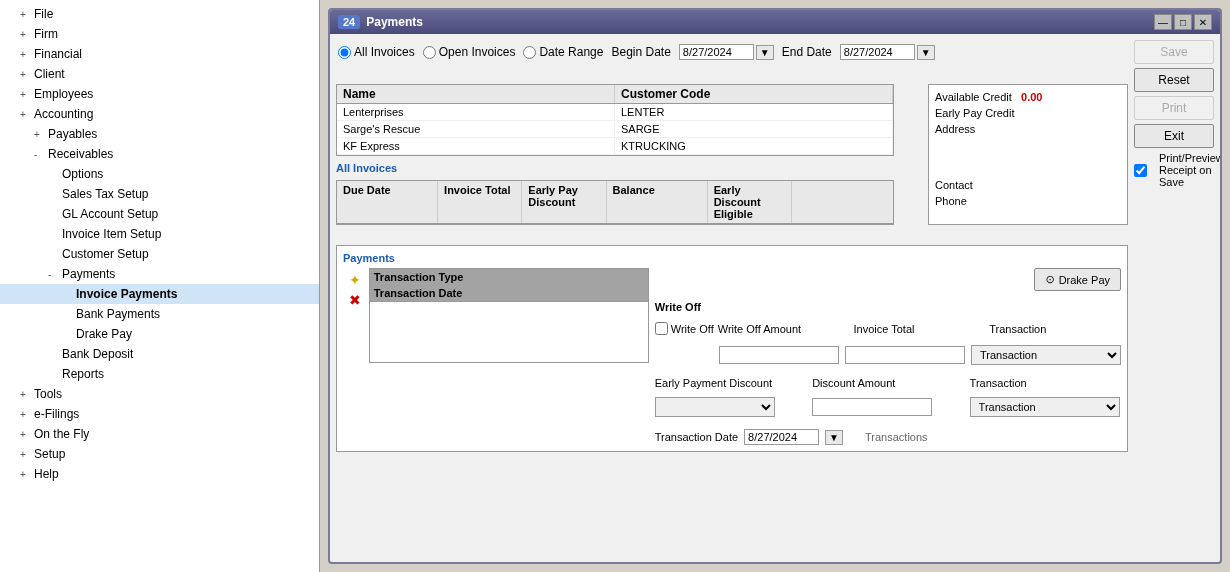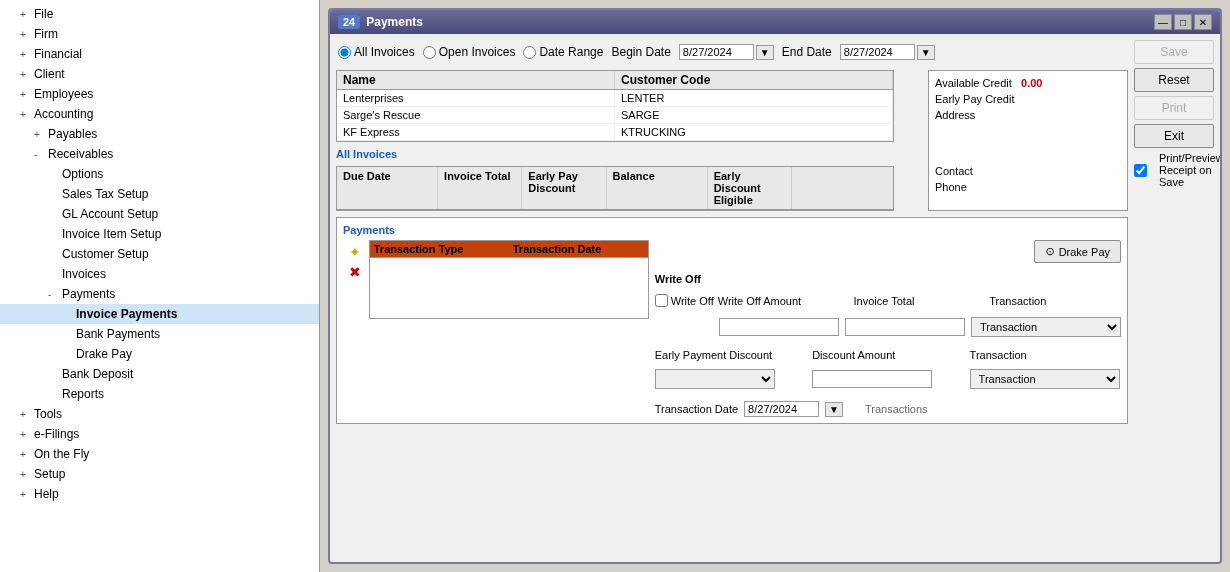--- a/index.html
+++ b/index.html
@@ -86,21 +86,21 @@
       flex: 1;
       display: flex;
       overflow: hidden;
       padding: 6px;
       gap: 6px;
     }
     .main-panel {
       flex: 1;
       display: flex;
       flex-direction: column;
-      gap: 6px;
+      gap: 20px;
       overflow: hidden;
     }
 
     
     .filter-row {
       display: flex;
       align-items: center;
       gap: 8px;
       padding: 4px 2px;
       flex-wrap: wrap;
@@ -192,22 +192,22 @@
       display: flex;
       gap: 6px;
     }
     .transaction-table {
       border: 1px solid #999;
       width: 280px;
       min-width: 280px;
     }
     .transaction-header {
       display: grid;
-      grid-template-columns: 1fr 1fr;
-      background: #c2410c;
+      grid-template-columns: 1fr;
+      background: #a3a3a3;
       border-bottom: 1px solid #999;
       font-size: 11px;
       font-weight: bold;
     }
     .transaction-header div { padding: 2px 4px; }
     .transaction-icons {
       display: flex;
       flex-direction: column;
       gap: 4px;
       padding: 4px 6px;
@@ -387,26 +387,20 @@
   <div class="tree-item indent3">
     <span class="tree-label">
       <span class="expand-icon"></span>
       <span>Invoice Item Setup</span>
     </span>
   </div>
   <div class="tree-item indent3">
     <span class="tree-label">
       <span class="expand-icon"></span>
       <span>Customer Setup</span>
-    </span>
-  </div>
-  <div class="tree-item indent3">
-    <span class="tree-label">
-      <span class="expand-icon"></span>
-      <span>Invoices</span>
     </span>
   </div>
   <div class="tree-item indent3">
     <span class="tree-label">
       <span class="expand-icon">-</span>
       <span>Payments</span>
     </span>
   </div>
   <div class="tree-item indent4 selected">
     <span class="tree-label">

